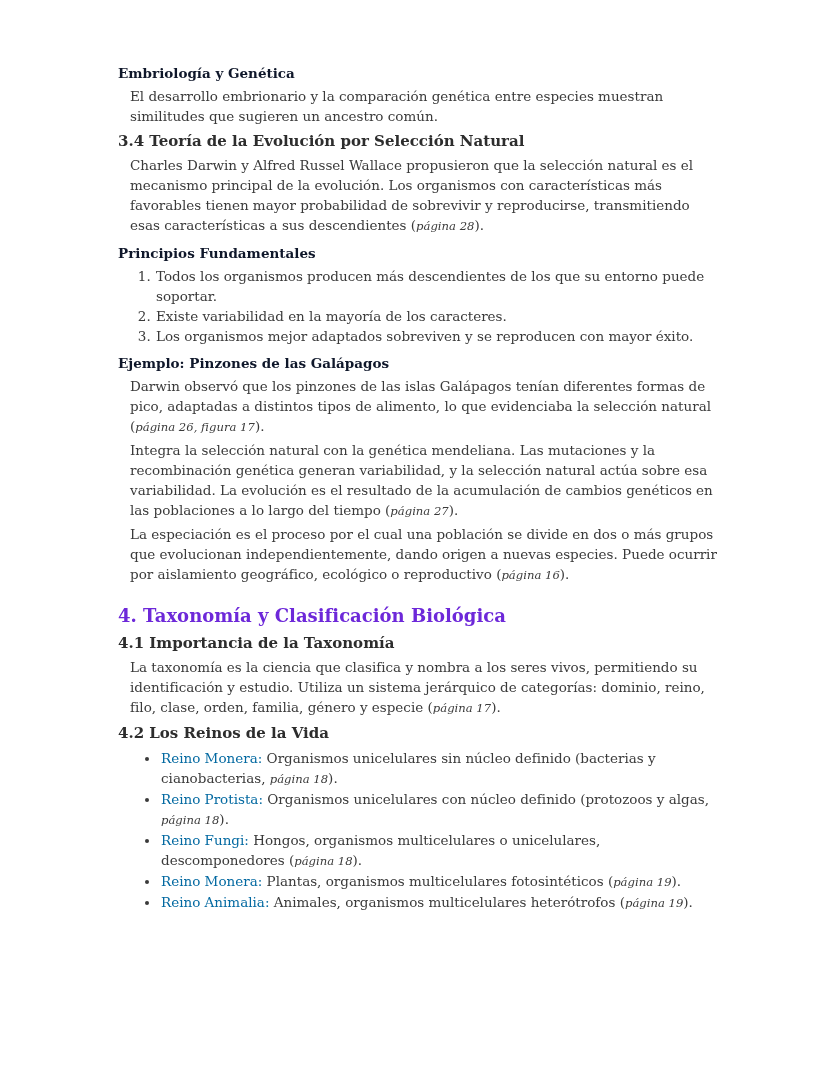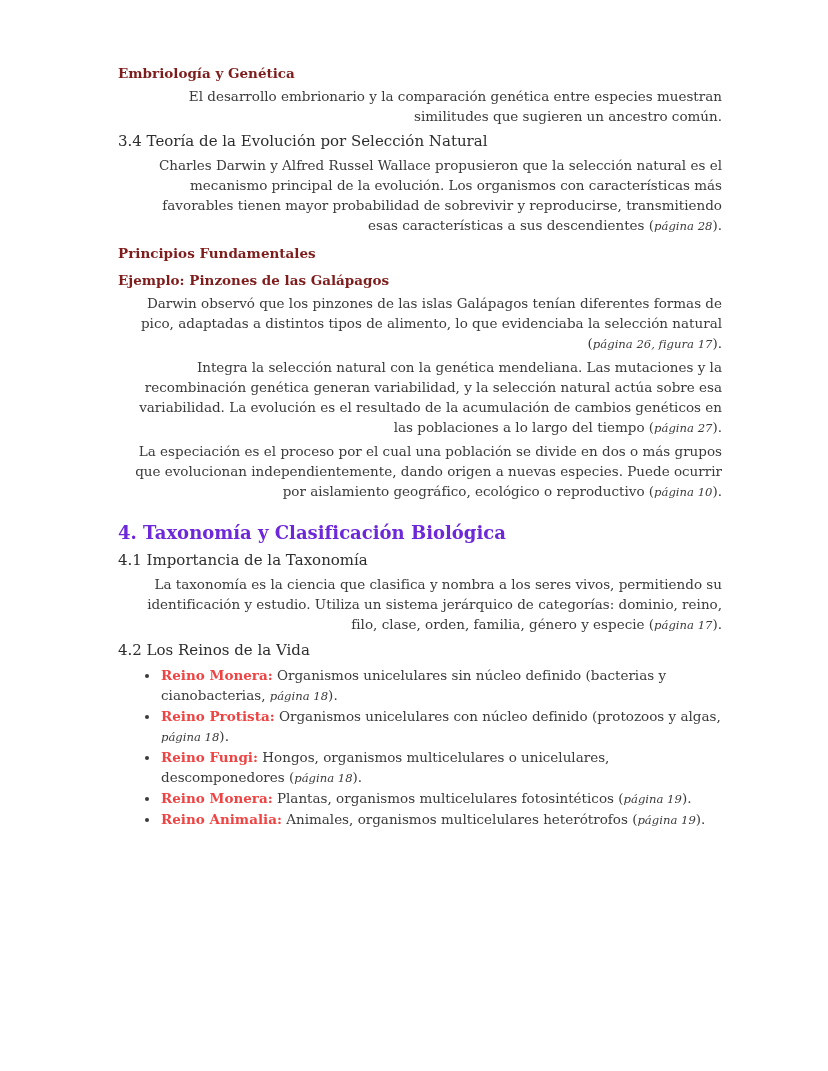--- a/index.html
+++ b/index.html
@@ -31,53 +31,52 @@
   .content h2 {
     font-size: 18px;
     line-height: 25px;
     font-weight: bold;
     color: #6d28d9;
     margin: 18px 0 0 0;
   }
   .content h3 {
     font-size: 15px;
     line-height: 22px;
-    font-weight: normal;
+    font-weight: bold;
     color: #2d2d2d;
     margin: 4px 0 0 0;
   }
   .content h4 {
     font-size: 13.5px;
     line-height: 19px;
     font-weight: bold;
-    color: #7f1d1d;
+    color: #0f172a;
     margin: 8px 0 0 0;
   }
   .content p {
     margin: 3px 0 0 12px;
-    text-align: right;
   }
   .content ol {
     margin: 3px 0 6px 0;
     padding-left: 37px;
   }
   .content ul {
     margin: 4px 0 6px 0;
     padding-left: 42px;
   }
   .content li {
     margin: 0;
     padding-left: 1px;
   }
   .content em {
     font-size: 0.86em;
   }
   .content strong {
-    font-weight: bold;
-    color: #ef4444;
+    font-weight: normal;
+    color: #0369a1;
   }
   .footer {
     position: absolute;
     left: 0;
     right: 0;
     bottom: 17px;
     text-align: center;
     font-family: "DejaVu Sans", sans-serif;
     font-size: 9px;
     color: #4a4a4a;
@@ -87,24 +86,29 @@
 </head>
 <body>
 
 <div class="page">
   <div class="content">
       <h4>Embriología y Genética</h4>
       <p>El desarrollo embrionario y la comparación genética entre especies muestran similitudes que sugieren un ancestro común.</p>
       <h3>3.4 Teoría de la Evolución por Selección Natural</h3>
       <p>Charles Darwin y Alfred Russel Wallace propusieron que la selección natural es el mecanismo principal de la evolución. Los organismos con características más favorables tienen mayor probabilidad de sobrevivir y reproducirse, transmitiendo esas características a sus descendientes (<em>página 28</em>).</p>
       <h4>Principios Fundamentales</h4>
+      <ol>
+        <li>Todos los organismos producen más descendientes de los que su entorno puede soportar.</li>
+        <li>Existe variabilidad en la mayoría de los caracteres.</li>
+        <li>Los organismos mejor adaptados sobreviven y se reproducen con mayor éxito.</li>
+      </ol>
       <h4>Ejemplo: Pinzones de las Galápagos</h4>
       <p>Darwin observó que los pinzones de las islas Galápagos tenían diferentes formas de pico, adaptadas a distintos tipos de alimento, lo que evidenciaba la selección natural (<em>página 26, figura 17</em>).</p>
       <p>Integra la selección natural con la genética mendeliana. Las mutaciones y la recombinación genética generan variabilidad, y la selección natural actúa sobre esa variabilidad. La evolución es el resultado de la acumulación de cambios genéticos en las poblaciones a lo largo del tiempo (<em>página 27</em>).</p>
-      <p>La especiación es el proceso por el cual una población se divide en dos o más grupos que evolucionan independientemente, dando origen a nuevas especies. Puede ocurrir por aislamiento geográfico, ecológico o reproductivo (<em>página 10</em>).</p>
+      <p>La especiación es el proceso por el cual una población se divide en dos o más grupos que evolucionan independientemente, dando origen a nuevas especies. Puede ocurrir por aislamiento geográfico, ecológico o reproductivo (<em>página 16</em>).</p>
       <h2>4. Taxonomía y Clasificación Biológica</h2>
       <h3>4.1 Importancia de la Taxonomía</h3>
       <p>La taxonomía es la ciencia que clasifica y nombra a los seres vivos, permitiendo su identificación y estudio. Utiliza un sistema jerárquico de categorías: dominio, reino, filo, clase, orden, familia, género y especie (<em>página 17</em>).</p>
       <h3>4.2 Los Reinos de la Vida</h3>
       <ul>
         <li><strong>Reino Monera:</strong> Organismos unicelulares sin núcleo definido (bacterias y cianobacterias, <em>página 18</em>).</li>
         <li><strong>Reino Protista:</strong> Organismos unicelulares con núcleo definido (protozoos y algas, <em>página 18</em>).</li>
         <li><strong>Reino Fungi:</strong> Hongos, organismos multicelulares o unicelulares, descomponedores (<em>página 18</em>).</li>
         <li><strong>Reino Monera:</strong> Plantas, organismos multicelulares fotosintéticos (<em>página 19</em>).</li>
         <li><strong>Reino Animalia:</strong> Animales, organismos multicelulares heterótrofos (<em>página 19</em>).</li>

